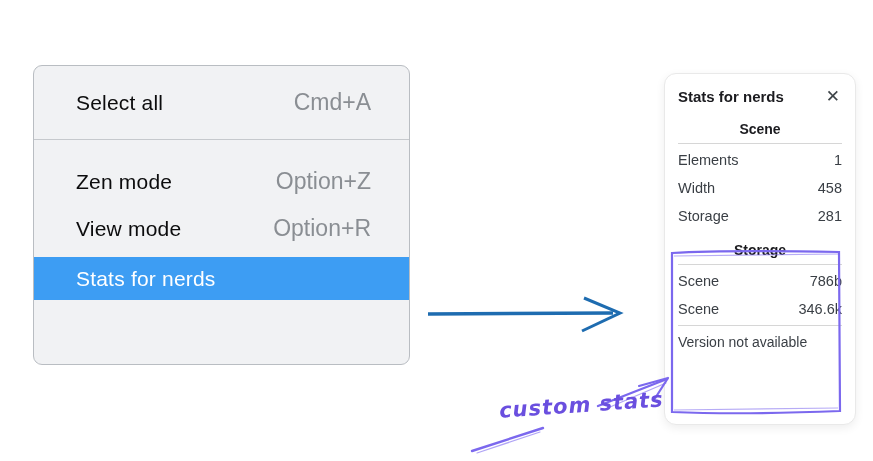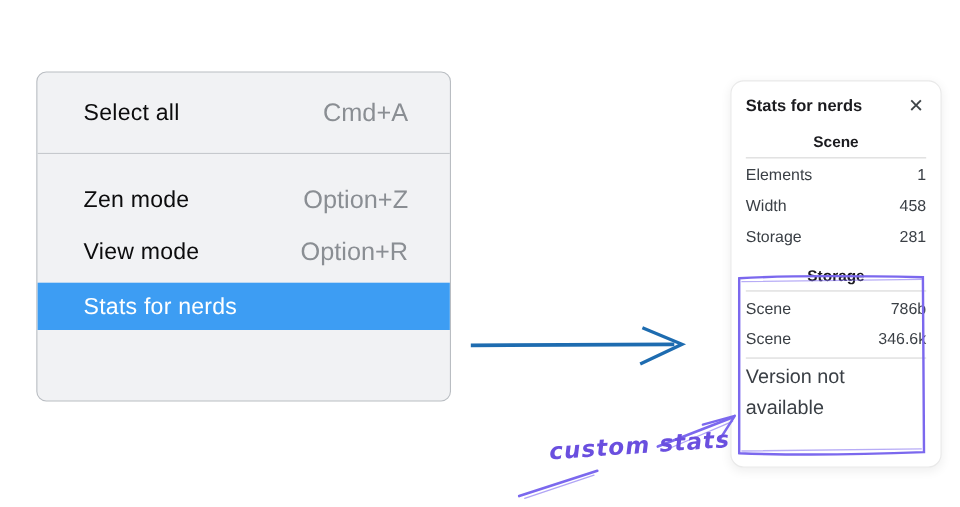--- a/index.html
+++ b/index.html
@@ -101,21 +101,21 @@
     margin: 2px 0;
   }
   .stat-row {
     display: flex;
     justify-content: space-between;
     font-size: 14.5px;
     line-height: 28px;
     color: #3a3f45;
   }
   .stat-note {
-    font-size: 18px;
+    font-size: 14px;
     line-height: 28px;
     color: #3a3f45;
   }
 
   
   .annotation-layer {
     position: absolute;
     left: 0; top: 0;
     width: 873px; height: 461px;
     pointer-events: none;

